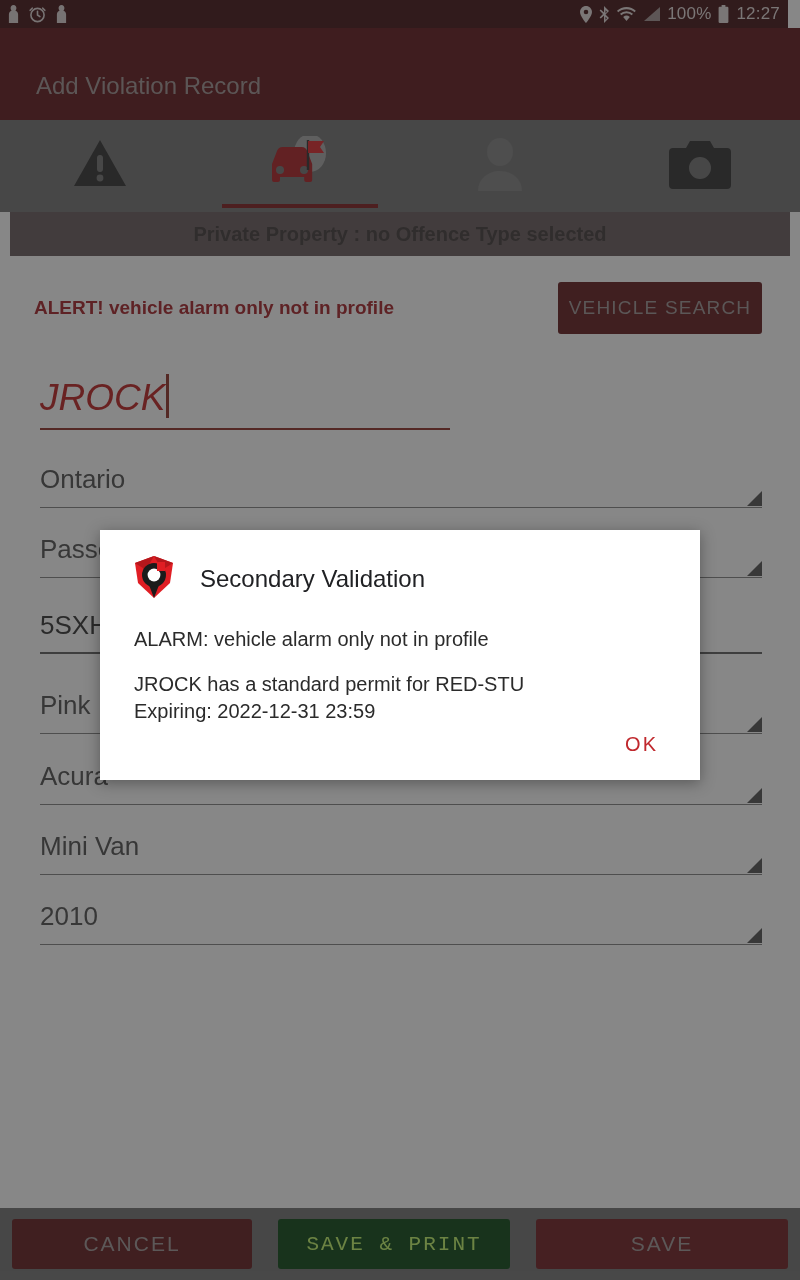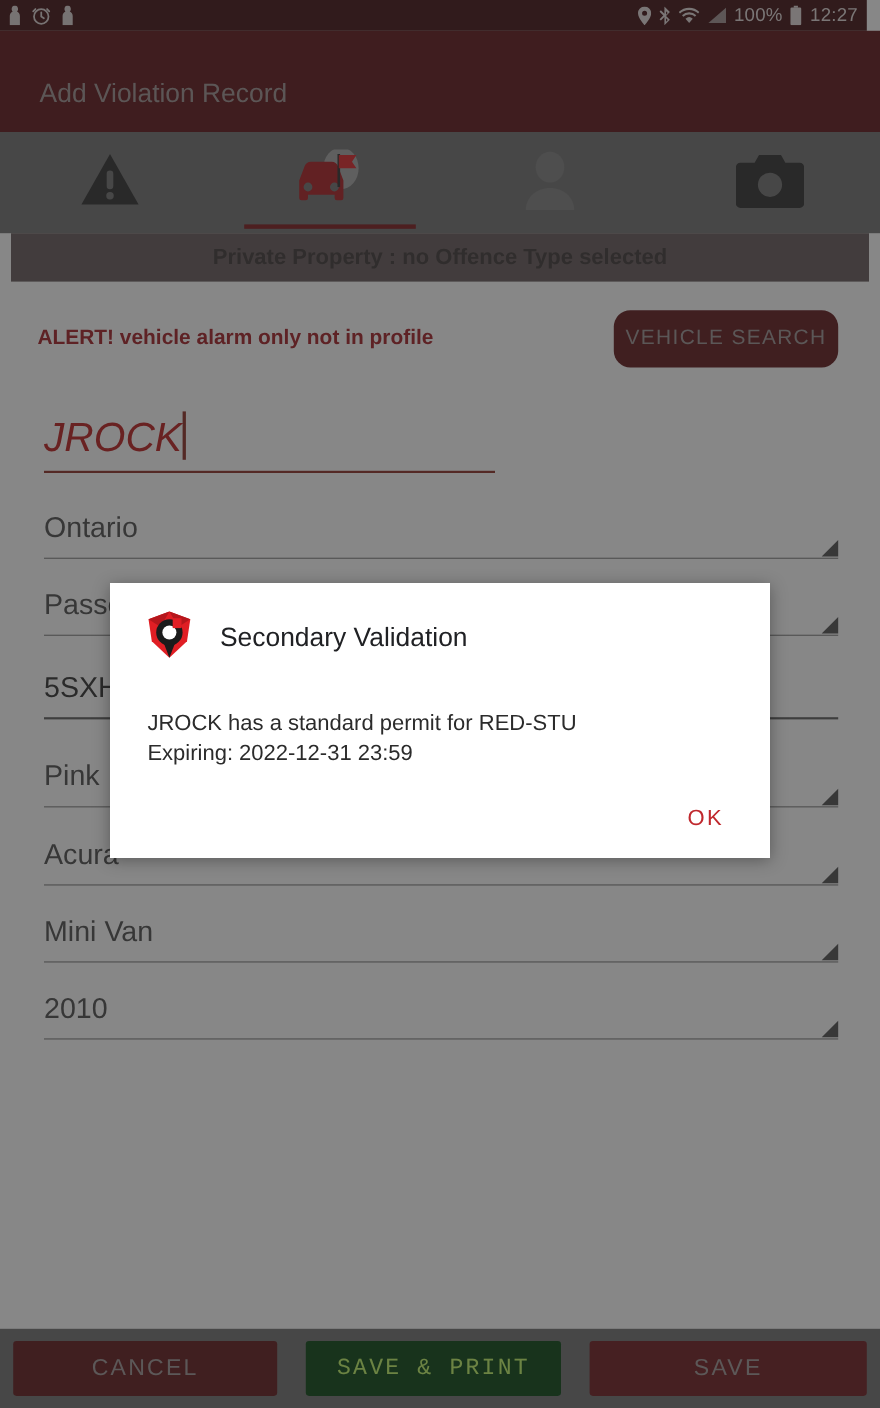--- a/index.html
+++ b/index.html
@@ -69,21 +69,21 @@
     position: absolute; top: 282px; left: 0; right: 0; height: 56px;
   }
   .alert-text {
     position: absolute; left: 34px; top: 15px;
     font-size: 19px; font-weight: bold; color: #a01c22;
   }
   .veh-search-btn {
     position: absolute; right: 38px; top: 0;
     width: 204px; height: 52px;
     background: #5d1518;
-    border: none; border-radius: 15px;
+    border: none; border-radius: 3px;
     color: #9a9090; font-size: 19px; letter-spacing: 1.2px;
     font-family: "Liberation Sans", sans-serif;
   }
 
   
   .plate-wrap { position: absolute; top: 370px; left: 40px; width: 410px; }
   .plate-value {
     font-size: 37px; color: #b91c1c; height: 56px; line-height: 56px;
     position: relative; white-space: nowrap; font-style: italic;
   }
@@ -349,20 +349,21 @@
         <circle cx="22" cy="21" r="12" fill="#1b1b1b"></circle>
         <circle cx="22" cy="21" r="6.4" fill="#ffffff"></circle>
         <path d="M22 6.5 L31.5 13 L22 13 z" fill="#ffffff" opacity="0"></path>
         <rect x="25" y="8" width="8" height="9" fill="#e01e24"></rect>
       </svg>
     </span>
     <span class="dlg-title">Secondary Validation</span>
   </div>
 
   <div class="dlg-body">
+    <div class="dlg-line">ALARM: vehicle alarm only not in profile</div>
     <div class="dlg-gap"></div>
     <div class="dlg-line">JROCK has a standard permit for RED-STU</div>
     <div class="dlg-line">Expiring: 2022-12-31 23:59</div>
   </div>
 
   <div class="dlg-actions">
     <button class="dlg-ok">OK</button>
   </div>
 </div>
 

